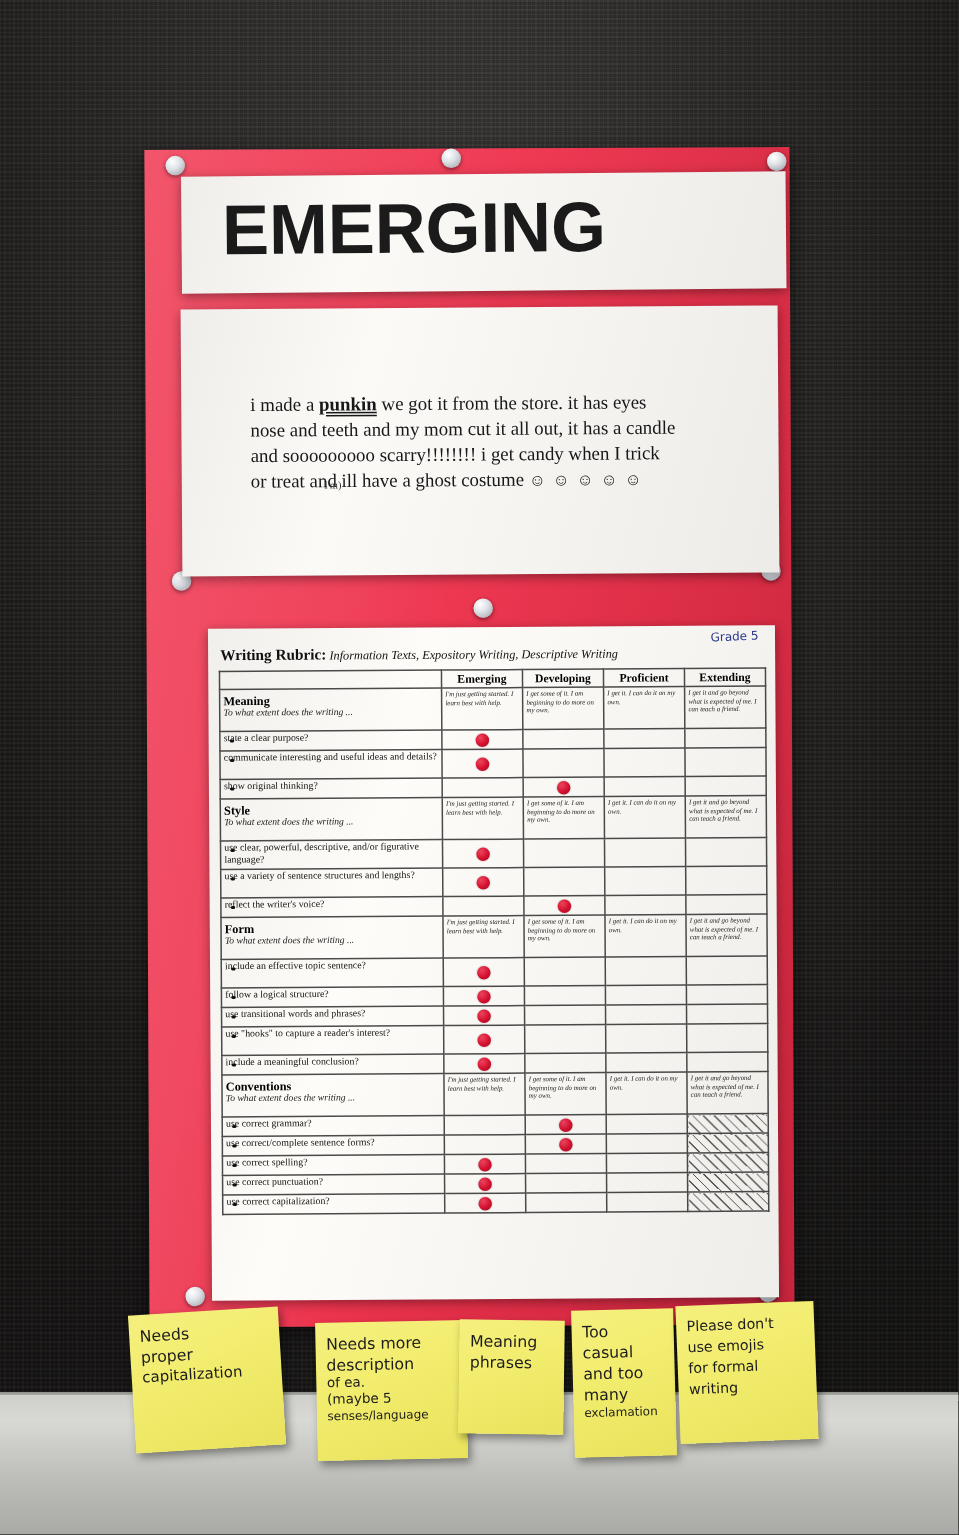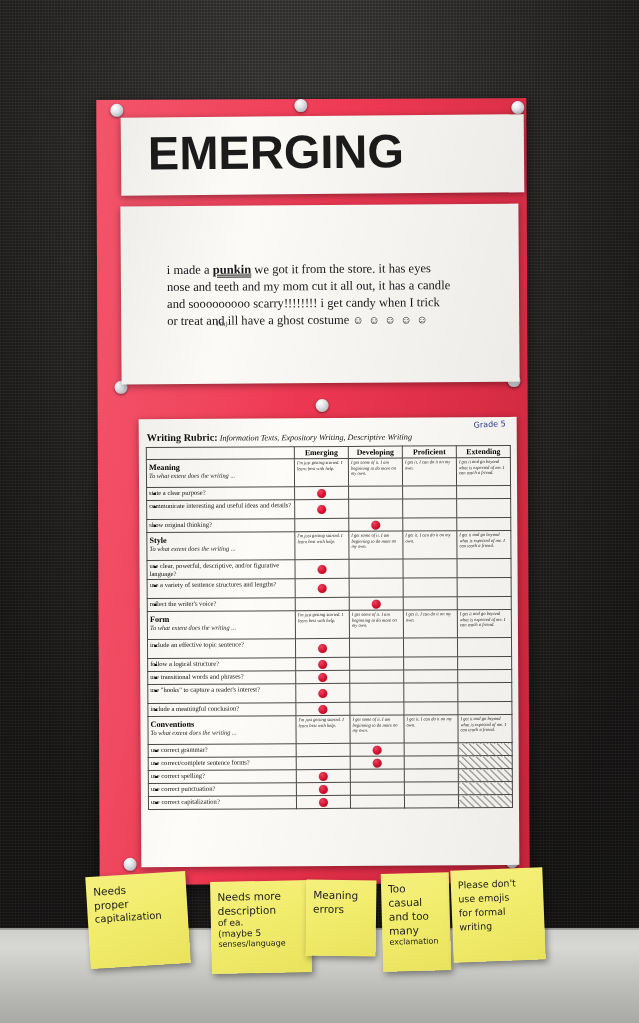--- a/index.html
+++ b/index.html
@@ -471,21 +471,21 @@
 <div class="sticky" id="sticky2">
   <span class="hand">Needs more</span>
   <span class="hand">description</span>
   <span class="hand" style="font-size:9px;line-height:11px;">of ea.</span>
   <span class="hand" style="font-size:9px;line-height:11px;">(maybe 5</span>
   <span class="hand" style="font-size:8px;line-height:10px;">senses/language</span>
 </div>
 
 <div class="sticky" id="sticky3">
   <span class="hand">Meaning</span>
-  <span class="hand">errors</span>
+  <span class="hand">phrases</span>
 </div>
 
 <div class="sticky" id="sticky4">
   <span class="hand">Too</span>
   <span class="hand">casual</span>
   <span class="hand">and too</span>
   <span class="hand">many</span>
   <span class="hand" style="font-size:8px;line-height:10px;">exclamation</span>
 </div>
 

